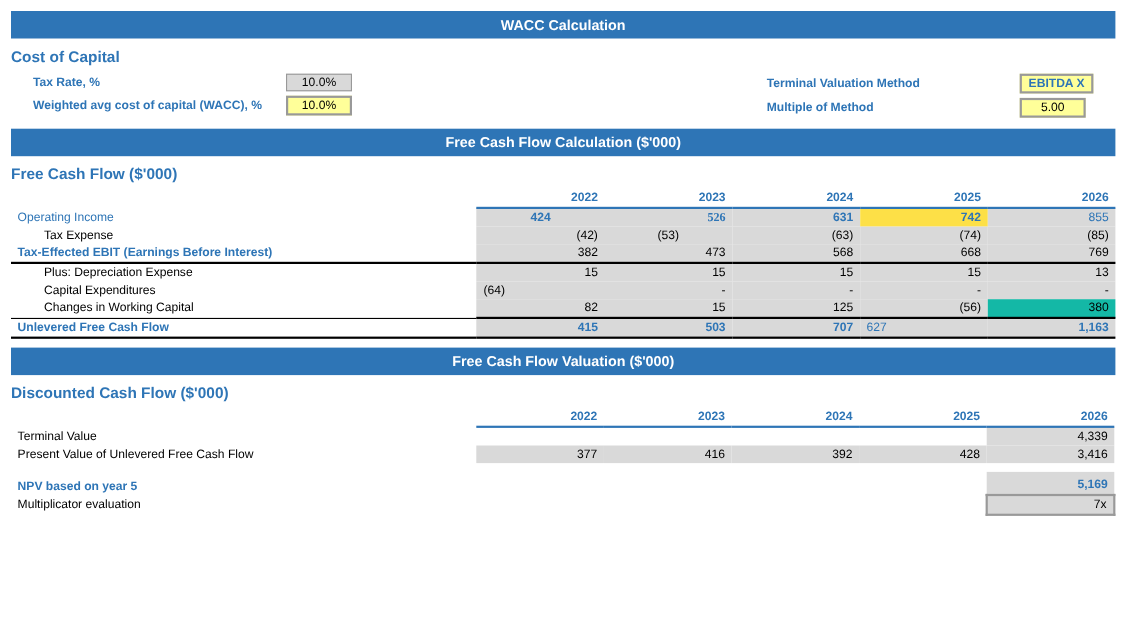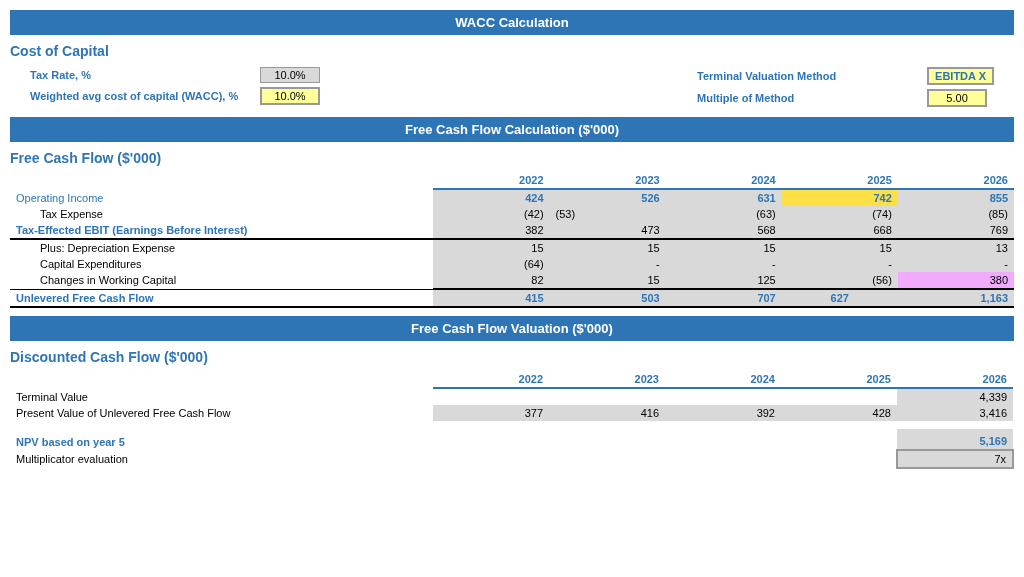--- a/index.html
+++ b/index.html
@@ -156,30 +156,30 @@
     <tr>
           <td></td>
           <td style="text-align: right; font-weight: bold; color: rgb(46, 117, 182); border-bottom: 2px solid rgb(46, 117, 182);">2022</td>
           <td style="text-align: right; font-weight: bold; color: rgb(46, 117, 182); border-bottom: 2px solid rgb(46, 117, 182);">2023</td>
           <td style="text-align: right; font-weight: bold; color: rgb(46, 117, 182); border-bottom: 2px solid rgb(46, 117, 182);">2024</td>
           <td style="text-align: right; font-weight: bold; color: rgb(46, 117, 182); border-bottom: 2px solid rgb(46, 117, 182);">2025</td>
           <td style="text-align: right; font-weight: bold; color: rgb(46, 117, 182); border-bottom: 2px solid rgb(46, 117, 182);">2026</td>
         </tr>
         <tr>
           <td style="font-weight: normal; color: rgb(46, 117, 182);">Operating Income</td>
-          <td style="background: rgb(217, 217, 217); text-align: right; font-weight: bold; color: rgb(46, 117, 182);">424</td>
-          <td style="background: rgb(217, 217, 217); text-align: right; font-weight: bold; color: rgb(46, 117, 182);">526</td>
+          <td style="background: rgb(217, 217, 217); text-align: center; font-weight: bold; color: rgb(46, 117, 182);">424</td>
+          <td style="background: rgb(217, 217, 217); text-align: right; font-weight: bold; color: rgb(46, 117, 182); font-family: Liberation Serif, serif;">526</td>
           <td style="background: rgb(217, 217, 217); text-align: right; font-weight: bold; color: rgb(46, 117, 182);">631</td>
           <td style="background: #fde047; text-align: right; font-weight: bold; color: rgb(46, 117, 182);">742</td>
-          <td style="background: rgb(217, 217, 217); text-align: right; font-weight: bold; color: rgb(46, 117, 182);">855</td>
+          <td style="background: rgb(217, 217, 217); text-align: right; font-weight: normal; color: rgb(46, 117, 182);">855</td>
         </tr>
         <tr>
           <td style="padding-left: 30px;">Tax Expense</td>
           <td style="background: rgb(217, 217, 217); text-align: right;">(42)</td>
-          <td style="background: rgb(217, 217, 217); text-align: left;">(53)</td>
+          <td style="background: rgb(217, 217, 217); text-align: center;">(53)</td>
           <td style="background: rgb(217, 217, 217); text-align: right;">(63)</td>
           <td style="background: rgb(217, 217, 217); text-align: right;">(74)</td>
           <td style="background: rgb(217, 217, 217); text-align: right;">(85)</td>
         </tr>
         <tr>
           <td style="font-weight: bold; color: rgb(46, 117, 182); border-bottom: 2px solid rgb(0, 0, 0);">Tax-Effected EBIT (Earnings Before Interest)</td>
           <td style="background: rgb(217, 217, 217); text-align: right; border-bottom: 2px solid rgb(0, 0, 0);">382</td>
           <td style="background: rgb(217, 217, 217); text-align: right; border-bottom: 2px solid rgb(0, 0, 0);">473</td>
           <td style="background: rgb(217, 217, 217); text-align: right; border-bottom: 2px solid rgb(0, 0, 0);">568</td>
           <td style="background: rgb(217, 217, 217); text-align: right; border-bottom: 2px solid rgb(0, 0, 0);">668</td>
@@ -188,40 +188,40 @@
         <tr>
           <td style="padding-left: 30px;">Plus: Depreciation Expense</td>
           <td style="background: rgb(217, 217, 217); text-align: right;">15</td>
           <td style="background: rgb(217, 217, 217); text-align: right;">15</td>
           <td style="background: rgb(217, 217, 217); text-align: right;">15</td>
           <td style="background: rgb(217, 217, 217); text-align: right;">15</td>
           <td style="background: rgb(217, 217, 217); text-align: right;">13</td>
         </tr>
         <tr>
           <td style="padding-left: 30px;">Capital Expenditures</td>
-          <td style="background: rgb(217, 217, 217); text-align: right;">(64)</td>
+          <td style="background: rgb(217, 217, 217); text-align: left;">(64)</td>
           <td style="background: rgb(217, 217, 217); text-align: right;">-</td>
           <td style="background: rgb(217, 217, 217); text-align: right;">-</td>
           <td style="background: rgb(217, 217, 217); text-align: right;">-</td>
           <td style="background: rgb(217, 217, 217); text-align: right;">-</td>
         </tr>
         <tr>
           <td style="padding-left: 30px;">Changes in Working Capital</td>
           <td style="background: rgb(217, 217, 217); text-align: right; border-bottom: 2px solid rgb(0, 0, 0);">82</td>
           <td style="background: rgb(217, 217, 217); text-align: right; border-bottom: 2px solid rgb(0, 0, 0);">15</td>
           <td style="background: rgb(217, 217, 217); text-align: right; border-bottom: 2px solid rgb(0, 0, 0);">125</td>
           <td style="background: rgb(217, 217, 217); text-align: right; border-bottom: 2px solid rgb(0, 0, 0);">(56)</td>
-          <td style="background: #f0abfc; text-align: right; border-bottom: 2px solid rgb(0, 0, 0);">380</td>
+          <td style="background: #14b8a6; text-align: right; border-bottom: 2px solid rgb(0, 0, 0);">380</td>
         </tr>
         <tr>
           <td style="font-weight: bold; color: rgb(46, 117, 182); border-top: 1px solid rgb(0, 0, 0); border-bottom: 2px solid rgb(0, 0, 0);">Unlevered Free Cash Flow</td>
           <td style="background: rgb(217, 217, 217); text-align: right; font-weight: bold; color: rgb(46, 117, 182); border-top: 1px solid rgb(0, 0, 0); border-bottom: 2px solid rgb(0, 0, 0);">415</td>
           <td style="background: rgb(217, 217, 217); text-align: right; font-weight: bold; color: rgb(46, 117, 182); border-top: 1px solid rgb(0, 0, 0); border-bottom: 2px solid rgb(0, 0, 0);">503</td>
           <td style="background: rgb(217, 217, 217); text-align: right; font-weight: bold; color: rgb(46, 117, 182); border-top: 1px solid rgb(0, 0, 0); border-bottom: 2px solid rgb(0, 0, 0);">707</td>
-          <td style="background: rgb(217, 217, 217); text-align: center; font-weight: bold; color: rgb(46, 117, 182); border-top: 1px solid rgb(0, 0, 0); border-bottom: 2px solid rgb(0, 0, 0);">627</td>
+          <td style="background: rgb(217, 217, 217); text-align: left; font-weight: normal; color: rgb(46, 117, 182); border-top: 1px solid rgb(0, 0, 0); border-bottom: 2px solid rgb(0, 0, 0);">627</td>
           <td style="background: rgb(217, 217, 217); text-align: right; font-weight: bold; color: rgb(46, 117, 182); border-top: 1px solid rgb(0, 0, 0); border-bottom: 2px solid rgb(0, 0, 0);">1,163</td>
         </tr>
       </tbody>
   </table>
 </div>
 
 <div class="section-header">Free Cash Flow Valuation ($'000)</div>
 
 <div class="dcf-section">
   <div class="section-title">Discounted Cash Flow ($'000)</div>

